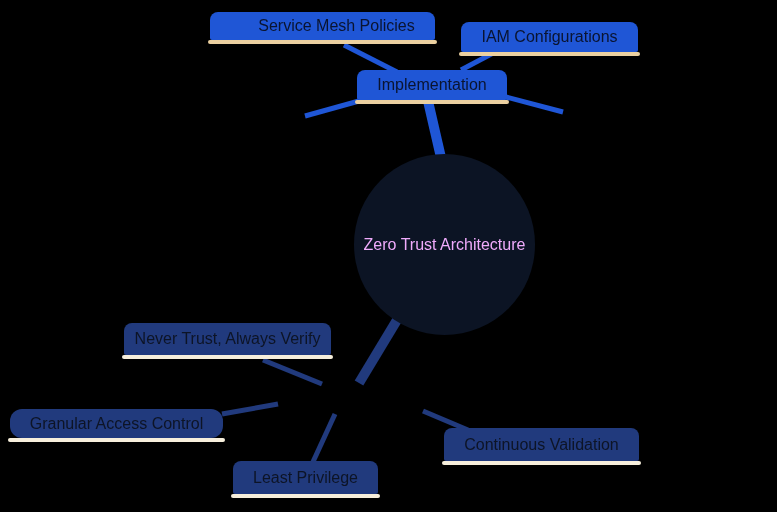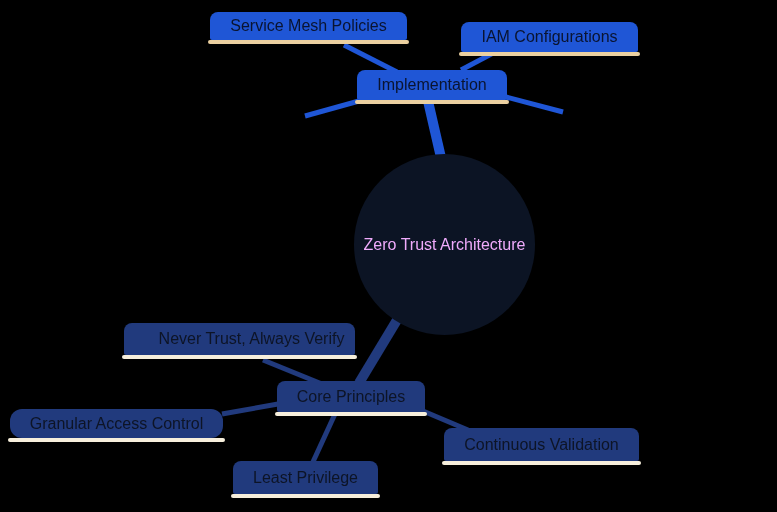--- a/index.html
+++ b/index.html
@@ -89,41 +89,38 @@
     <line x1="322" y1="384" x2="263" y2="360" stroke="#213a7d" stroke-width="5"></line>
     <line x1="278" y1="404" x2="222" y2="414" stroke="#213a7d" stroke-width="5"></line>
     <line x1="335" y1="414" x2="312" y2="464" stroke="#213a7d" stroke-width="5"></line>
     <line x1="423" y1="411" x2="468" y2="430" stroke="#213a7d" stroke-width="5"></line>
   </svg>
 
   <div class="root-node">
     <span>Zero Trust Architecture</span>
   </div>
 
-  <div class="node top" style="left:210px; top:12px; width:197px; height:28px;">
+  <div class="node top" style="left:210px; top:12px; width:197px; height:28px;padding-left:28px;">
     <span>Service Mesh Policies</span>
   </div>
 
   <div class="node top" style="left:461px; top:10px; width:177px; height:30px;margin-top:12px;">
     <span>IAM Configurations</span>
   </div>
 
   <div class="node top" style="left:357px; top:70px; width:150px; height:30px;">
     <span>Implementation</span>
   </div>
 
 
 
-  <div class="node bottom" style="left:124px; top:323px; width:207px; height:32px;padding-left:24px;">
+  <div class="node bottom" style="left:124px; top:323px; width:207px; height:32px;">
     <span>Never Trust, Always Verify</span>
   </div>
 
-  <div class="node bottom" style="left:277px; top:381px; width:148px; height:31px;">
-    <span>Core Principles</span>
-  </div>
 
   <div class="node bottom" style="left:10px; top:409px; width:213px; height:29px;border-radius:12px;">
     <span>Granular Access Control</span>
   </div>
 
   <div class="node bottom" style="left:233px; top:461px; width:145px; height:33px;">
     <span>Least Privilege</span>
   </div>
 
   <div class="node bottom" style="left:444px; top:428px; width:195px; height:33px;">

